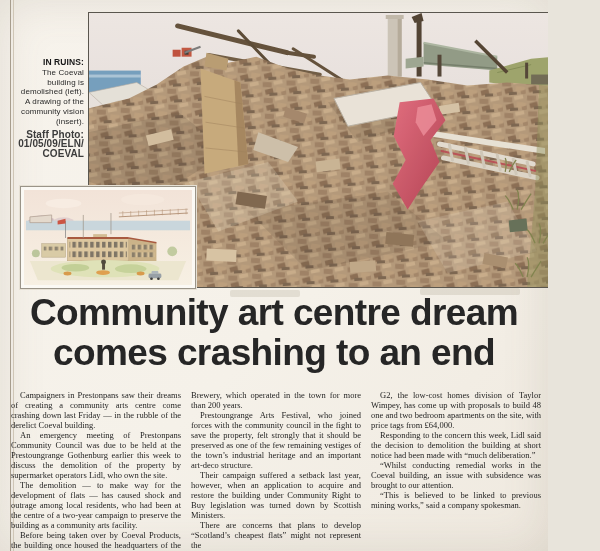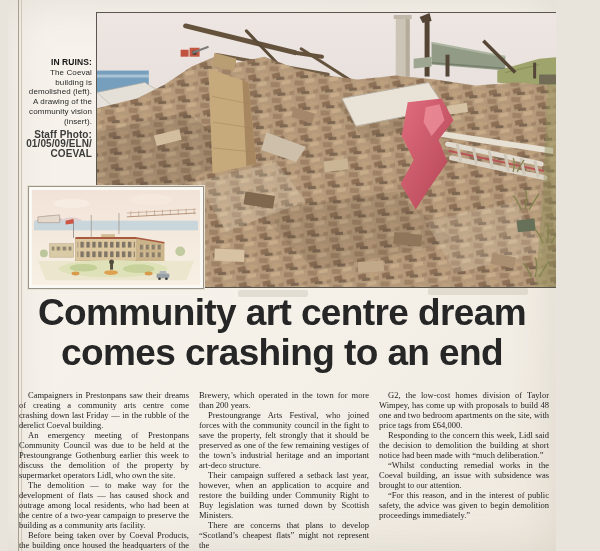--- a/index.html
+++ b/index.html
@@ -1,21 +1,20 @@
 <!DOCTYPE html>
 <html><head>
 <meta charset="utf-8">
 <style>
   html,body{margin:0;padding:0;background:#e8e4db;}
   .page{
     position:relative;width:548px;height:551px;overflow:hidden;
     background:linear-gradient(135deg,#f7f3ec 0%,#f5f1e9 55%,#efe9df 100%);
     box-shadow:inset 0 0 46px rgba(120,105,85,.16);
     font-family:"Liberation Sans",sans-serif;
-    margin-left:8px;
   }
   .rule{position:absolute;top:0;height:551px;width:1px;background:#a79d8d;}
   .rule.b{background:#cfc6b6;}
   .photo-frame{
     position:absolute;left:88px;top:12px;width:470px;height:276px;
     border:1px solid #5a564e;background:#ddd6cf;box-sizing:border-box;
   }
   .photo-frame svg{display:block;width:100%;height:100%;}
   .caption{
     position:absolute;left:14px;top:58px;width:70px;text-align:right;
@@ -287,17 +286,17 @@
     <div class="col">
       <p class="noindent">Brewery, which operated in the town for more than 200 years.</p>
       <p>Prestoungrange Arts Festival, who joined forces with the community council in the fight to save the property, felt strongly that it should be preserved as one of the few remaining vestiges of the town’s industrial heritage and an important art-deco structure.</p>
       <p>Their campaign suffered a setback last year, however, when an application to acquire and restore the building under Community Right to Buy legislation was turned down by Scottish Ministers.</p>
       <p>There are concerns that plans to develop “Scotland’s cheapest flats” might not represent the</p>
     </div>
     <div class="col">
       <p>G2, the low-cost homes division of Taylor Wimpey, has come up with proposals to build 48 one and two bedroom apartments on the site, with price tags from £64,000.</p>
       <p>Responding to the concern this week, Lidl said the decision to demolition the building at short notice had been made with “much deliberation.”</p>
       <p>“Whilst conducting remedial works in the Coeval building, an issue with subsidence was brought to our attention.</p>
-      <p>“For this reason, and in the interest of public safety, the advice was given to begin demolition proceedings immediately.”</p>
+      <p>“This is believed to be linked to previous mining works,” said a company spokesman.</p>
     </div>
   </div>
 
 </div>
 
 </body></html>

